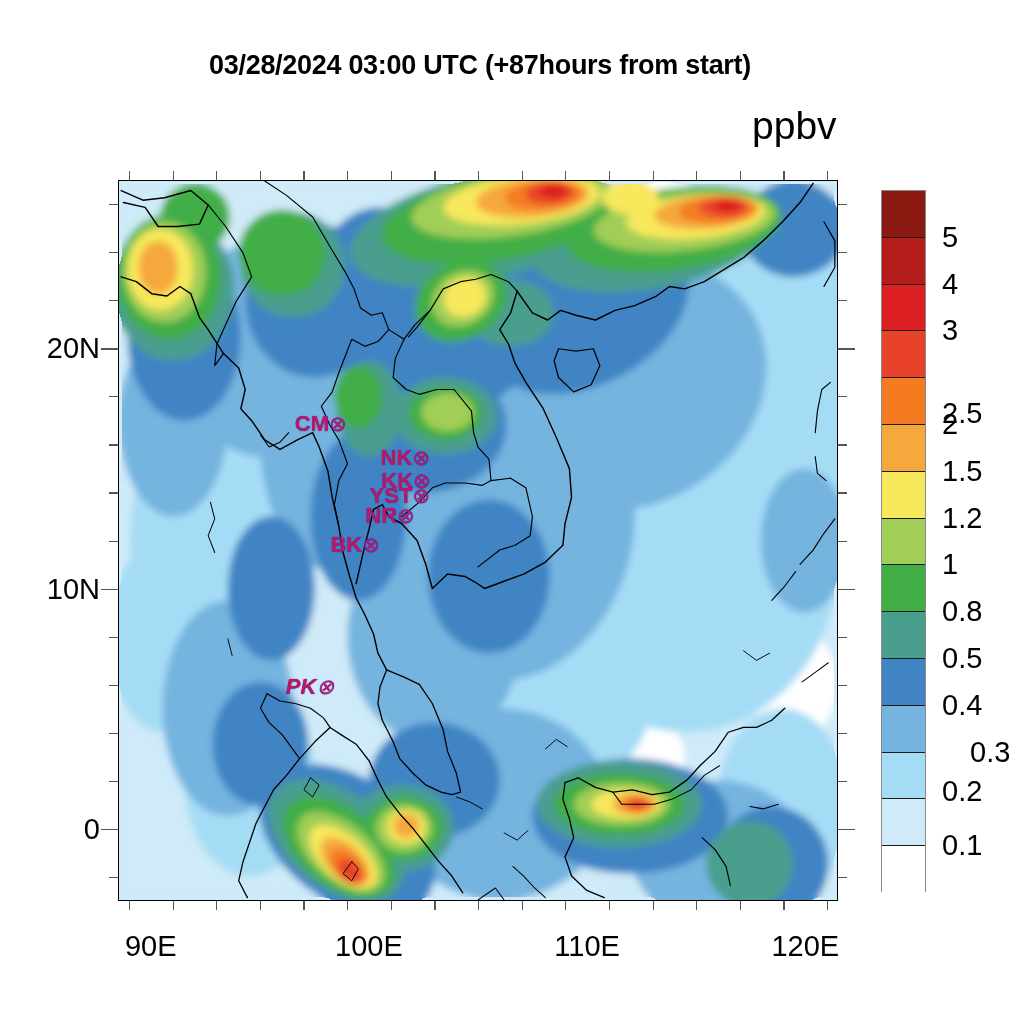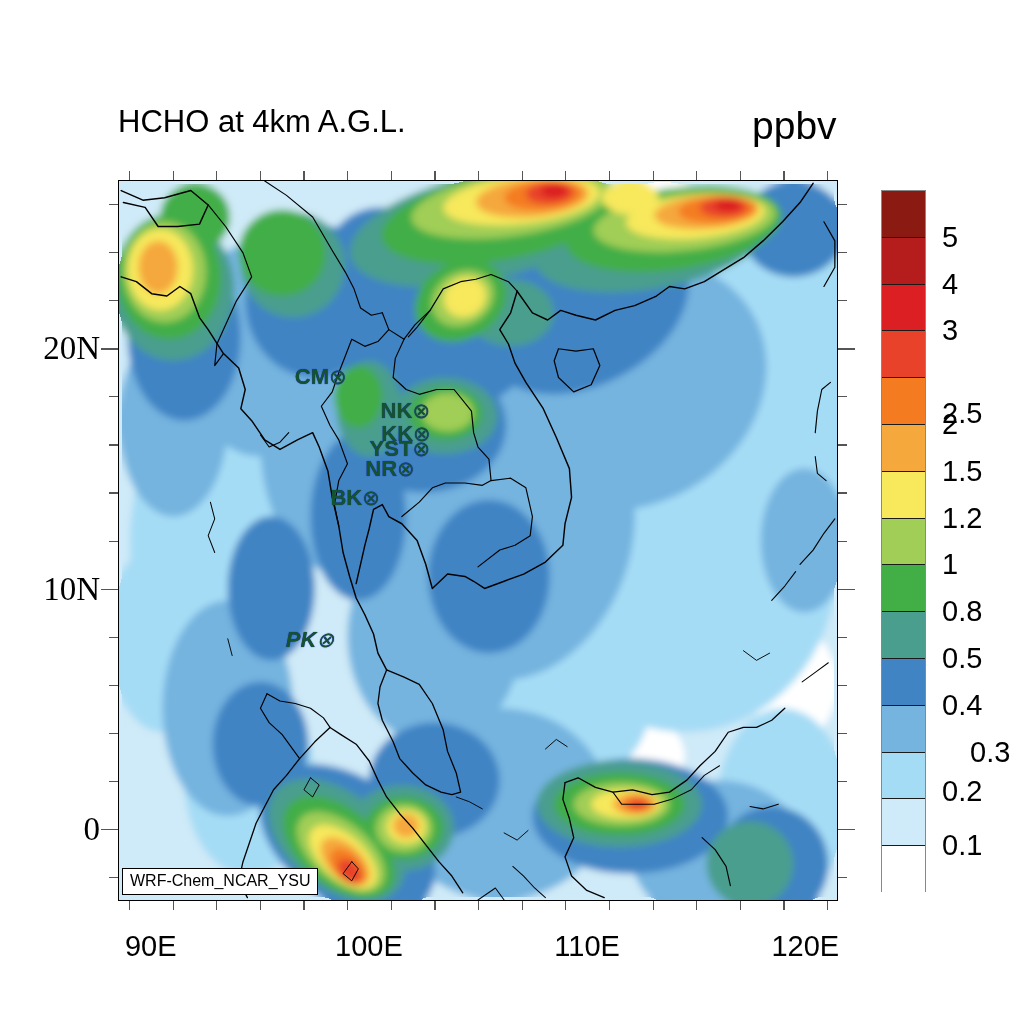--- a/index.html
+++ b/index.html
@@ -49,35 +49,35 @@
   .tick.x-top-minor { width: 1.2px; height: 9px; }
 
   .xlab {
     position: absolute; top: 930px;
     font-size: 29px; color: #000;
     transform: translateX(-50%);
     white-space: nowrap;
   }
   .ylab {
     position: absolute; left: 100px;
-    font-size: 33px; color: #000;
+    font-size: 29px; color: #000;
     transform: translate(-100%, -50%);
     white-space: nowrap;
-    font-family: Liberation Serif, serif;
   }
 
   
   .station {
     position: absolute;
-    color: #14532d;
+    color: #be185d;
     font-weight: bold;
     font-size: 22px;
     white-space: nowrap;
     line-height: 1;
     text-shadow: 0 0 1px #1313e0;
+    margin-top: 47px;
   }
   .station .glyph { font-weight: normal; font-size: 21px; }
 
   
   #watermark {
     position: absolute; left: 122px; top: 868px;
     background: #fff;
     border: 1.2px solid #000;
     padding: 3px 7px 4px 7px;
     font-size: 16px; color: #000;
@@ -103,21 +103,21 @@
     font-size: 29px; color: #000;
     transform: translateY(-50%);
     white-space: nowrap;
   }
 </style>
 </head>
 <body>
 
 <div id="root">
 
-  <div id="subtitle">HCHO at 4km A.G.L.</div>
+  <div id="main-title">03/28/2024 03:00 UTC (+87hours from start)</div>
   <div id="units-label">ppbv</div>
 
   <div id="plot">
     <div id="field">
         <svg viewBox="0 0 1000 1000" preserveAspectRatio="none">
           <g filter="url(#soft)">
             <rect x="0" y="0" width="1000" height="1000" fill="#cfeaf8"></rect>
             <ellipse cx="757.6" cy="40.0" rx="60.6" ry="43.3" fill="#ffffff"></ellipse>
             <ellipse cx="445.5" cy="56.7" rx="48.5" ry="40.0" fill="#ffffff"></ellipse>
             <ellipse cx="833.3" cy="616.7" rx="127.3" ry="120.0" fill="#ffffff"></ellipse>
@@ -348,21 +348,20 @@
   <div id="stations-layer">
       <div class="station" style="left: 346.655px; top: 366.314px; transform: translateX(-100%);"><span>CM</span><span class="glyph">⊗</span></div>
       <div class="station" style="left: 430px; top: 399.72px; transform: translateX(-100%);"><span>NK</span><span class="glyph">⊗</span></div>
       <div class="station" style="left: 430.655px; top: 423.032px; transform: translateX(-100%);"><span>KK</span><span class="glyph">⊗</span></div>
       <div class="station" style="left: 430px; top: 438.414px; transform: translateX(-100%);"><span>YST</span><span class="glyph">⊗</span></div>
       <div class="station" style="left: 414.727px; top: 458.121px; transform: translateX(-100%);"><span>NR</span><span class="glyph">⊗</span></div>
       <div class="station" style="left: 379.818px; top: 487.442px; transform: translateX(-100%);"><span>BK</span><span class="glyph">⊗</span></div>
       <div class="station" style="left: 334px; top: 628.517px; transform: translateX(-100%); font-style: italic;"><span>PK</span><span class="glyph">⊗</span></div>
     </div>
 
-  <div id="watermark">WRF-Chem_NCAR_YSU</div>
 
   <div id="colorbar">
       <div class="swatch" style="height: 46.8px; background: rgb(139, 26, 18);"></div>
       <div class="swatch" style="height: 46.8px; background: rgb(181, 29, 29);"></div>
       <div class="swatch" style="height: 46.8px; background: rgb(220, 31, 34);"></div>
       <div class="swatch" style="height: 46.8px; background: rgb(232, 67, 42);"></div>
       <div class="swatch" style="height: 46.8px; background: rgb(244, 123, 32);"></div>
       <div class="swatch" style="height: 46.8px; background: rgb(245, 168, 60);"></div>
       <div class="swatch" style="height: 46.8px; background: rgb(247, 232, 92);"></div>
       <div class="swatch" style="height: 46.8px; background: rgb(160, 206, 86);"></div>

